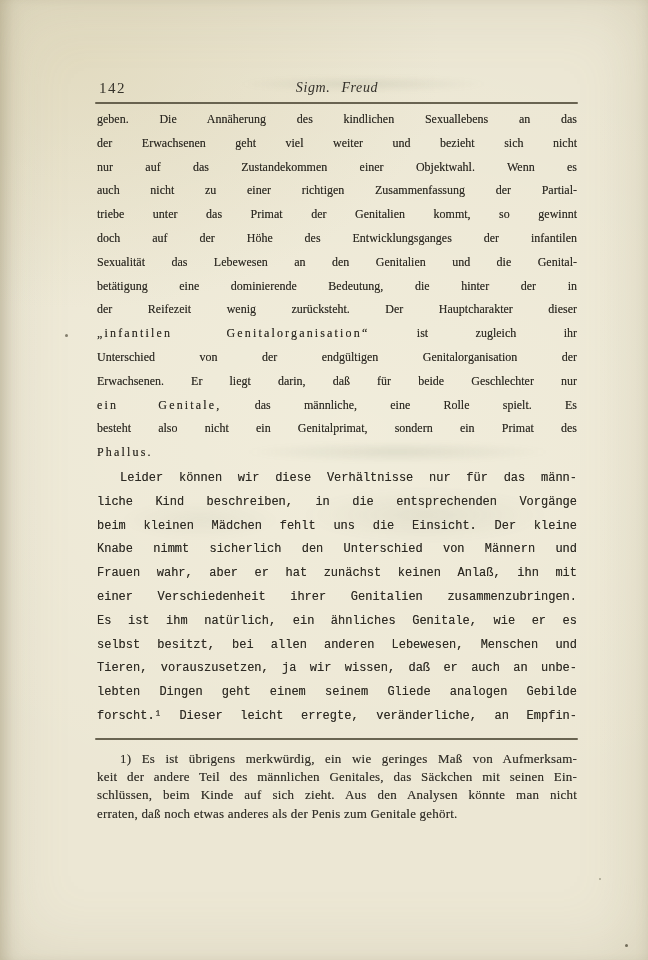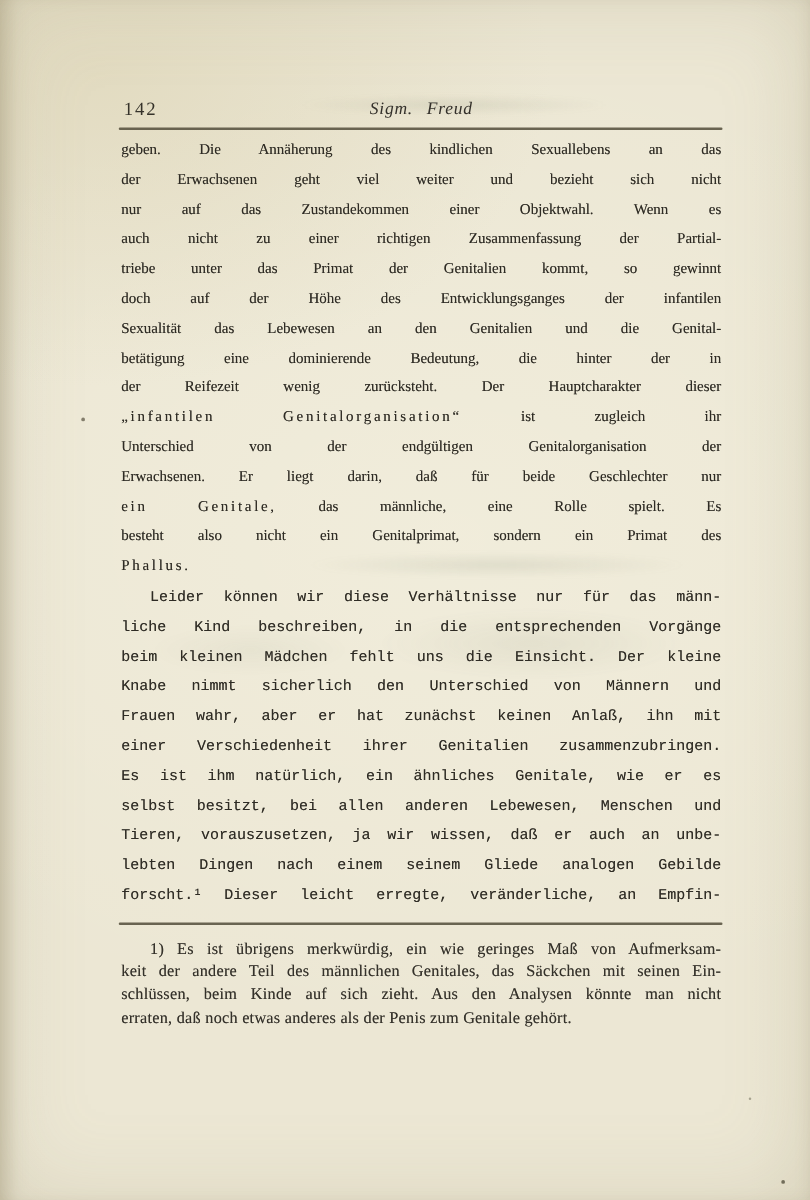--- a/index.html
+++ b/index.html
@@ -100,21 +100,21 @@
     <div class="para2">
         <div class="jline indent">Leider können wir diese Verhältnisse nur für das männ-</div>
         <div class="jline">liche Kind beschreiben, in die entsprechenden Vorgänge</div>
         <div class="jline">beim kleinen Mädchen fehlt uns die Einsicht. Der kleine</div>
         <div class="jline">Knabe nimmt sicherlich den Unterschied von Männern und</div>
         <div class="jline">Frauen wahr, aber er hat zunächst keinen Anlaß, ihn mit</div>
         <div class="jline">einer Verschiedenheit ihrer Genitalien zusammenzubringen.</div>
         <div class="jline">Es ist ihm natürlich, ein ähnliches Genitale, wie er es</div>
         <div class="jline">selbst besitzt, bei allen anderen Lebewesen, Menschen und</div>
         <div class="jline">Tieren, vorauszusetzen, ja wir wissen, daß er auch an unbe-</div>
-        <div class="jline">lebten Dingen nach einem seinem Gliede analogen Gebilde</div>
+        <div class="jline">lebten Dingen geht einem seinem Gliede analogen Gebilde</div>
         <div class="jline">forscht.¹ Dieser leicht erregte, veränderliche, an Empfin-</div>
       </div>
   </div>
 
   <div class="rule foot-rule"></div>
 
   <div class="textblock footnote-text">
       <div class="jline indent">1) Es ist übrigens merkwürdig, ein wie geringes Maß von Aufmerksam-</div>
       <div class="jline">keit der andere Teil des männlichen Genitales, das Säckchen mit seinen Ein-</div>
       <div class="jline">schlüssen, beim Kinde auf sich zieht. Aus den Analysen könnte man nicht</div>

